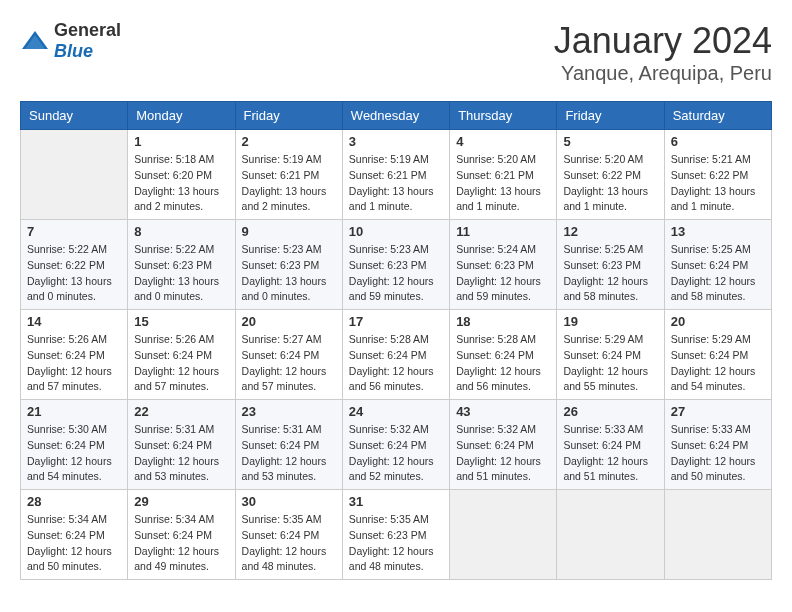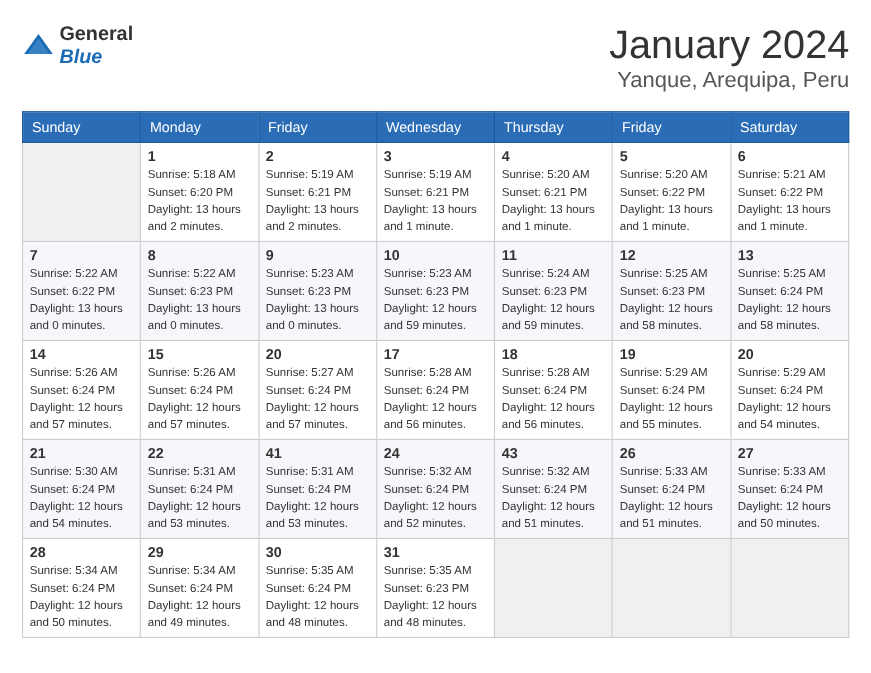--- a/index.html
+++ b/index.html
@@ -217,21 +217,21 @@
       <tr>
         <td>
           <span class="day-number">21</span>
           <div class="day-info">Sunrise: 5:30 AM<br>Sunset: 6:24 PM<br>Daylight: 12 hours and 54 minutes.</div>
         </td>
         <td>
           <span class="day-number">22</span>
           <div class="day-info">Sunrise: 5:31 AM<br>Sunset: 6:24 PM<br>Daylight: 12 hours and 53 minutes.</div>
         </td>
         <td>
-          <span class="day-number">41</span>
+          <span class="day-number">23</span>
           <div class="day-info">Sunrise: 5:31 AM<br>Sunset: 6:24 PM<br>Daylight: 12 hours and 53 minutes.</div>
         </td>
         <td>
           <span class="day-number">24</span>
           <div class="day-info">Sunrise: 5:32 AM<br>Sunset: 6:24 PM<br>Daylight: 12 hours and 52 minutes.</div>
         </td>
         <td>
           <span class="day-number">43</span>
           <div class="day-info">Sunrise: 5:32 AM<br>Sunset: 6:24 PM<br>Daylight: 12 hours and 51 minutes.</div>
         </td>

